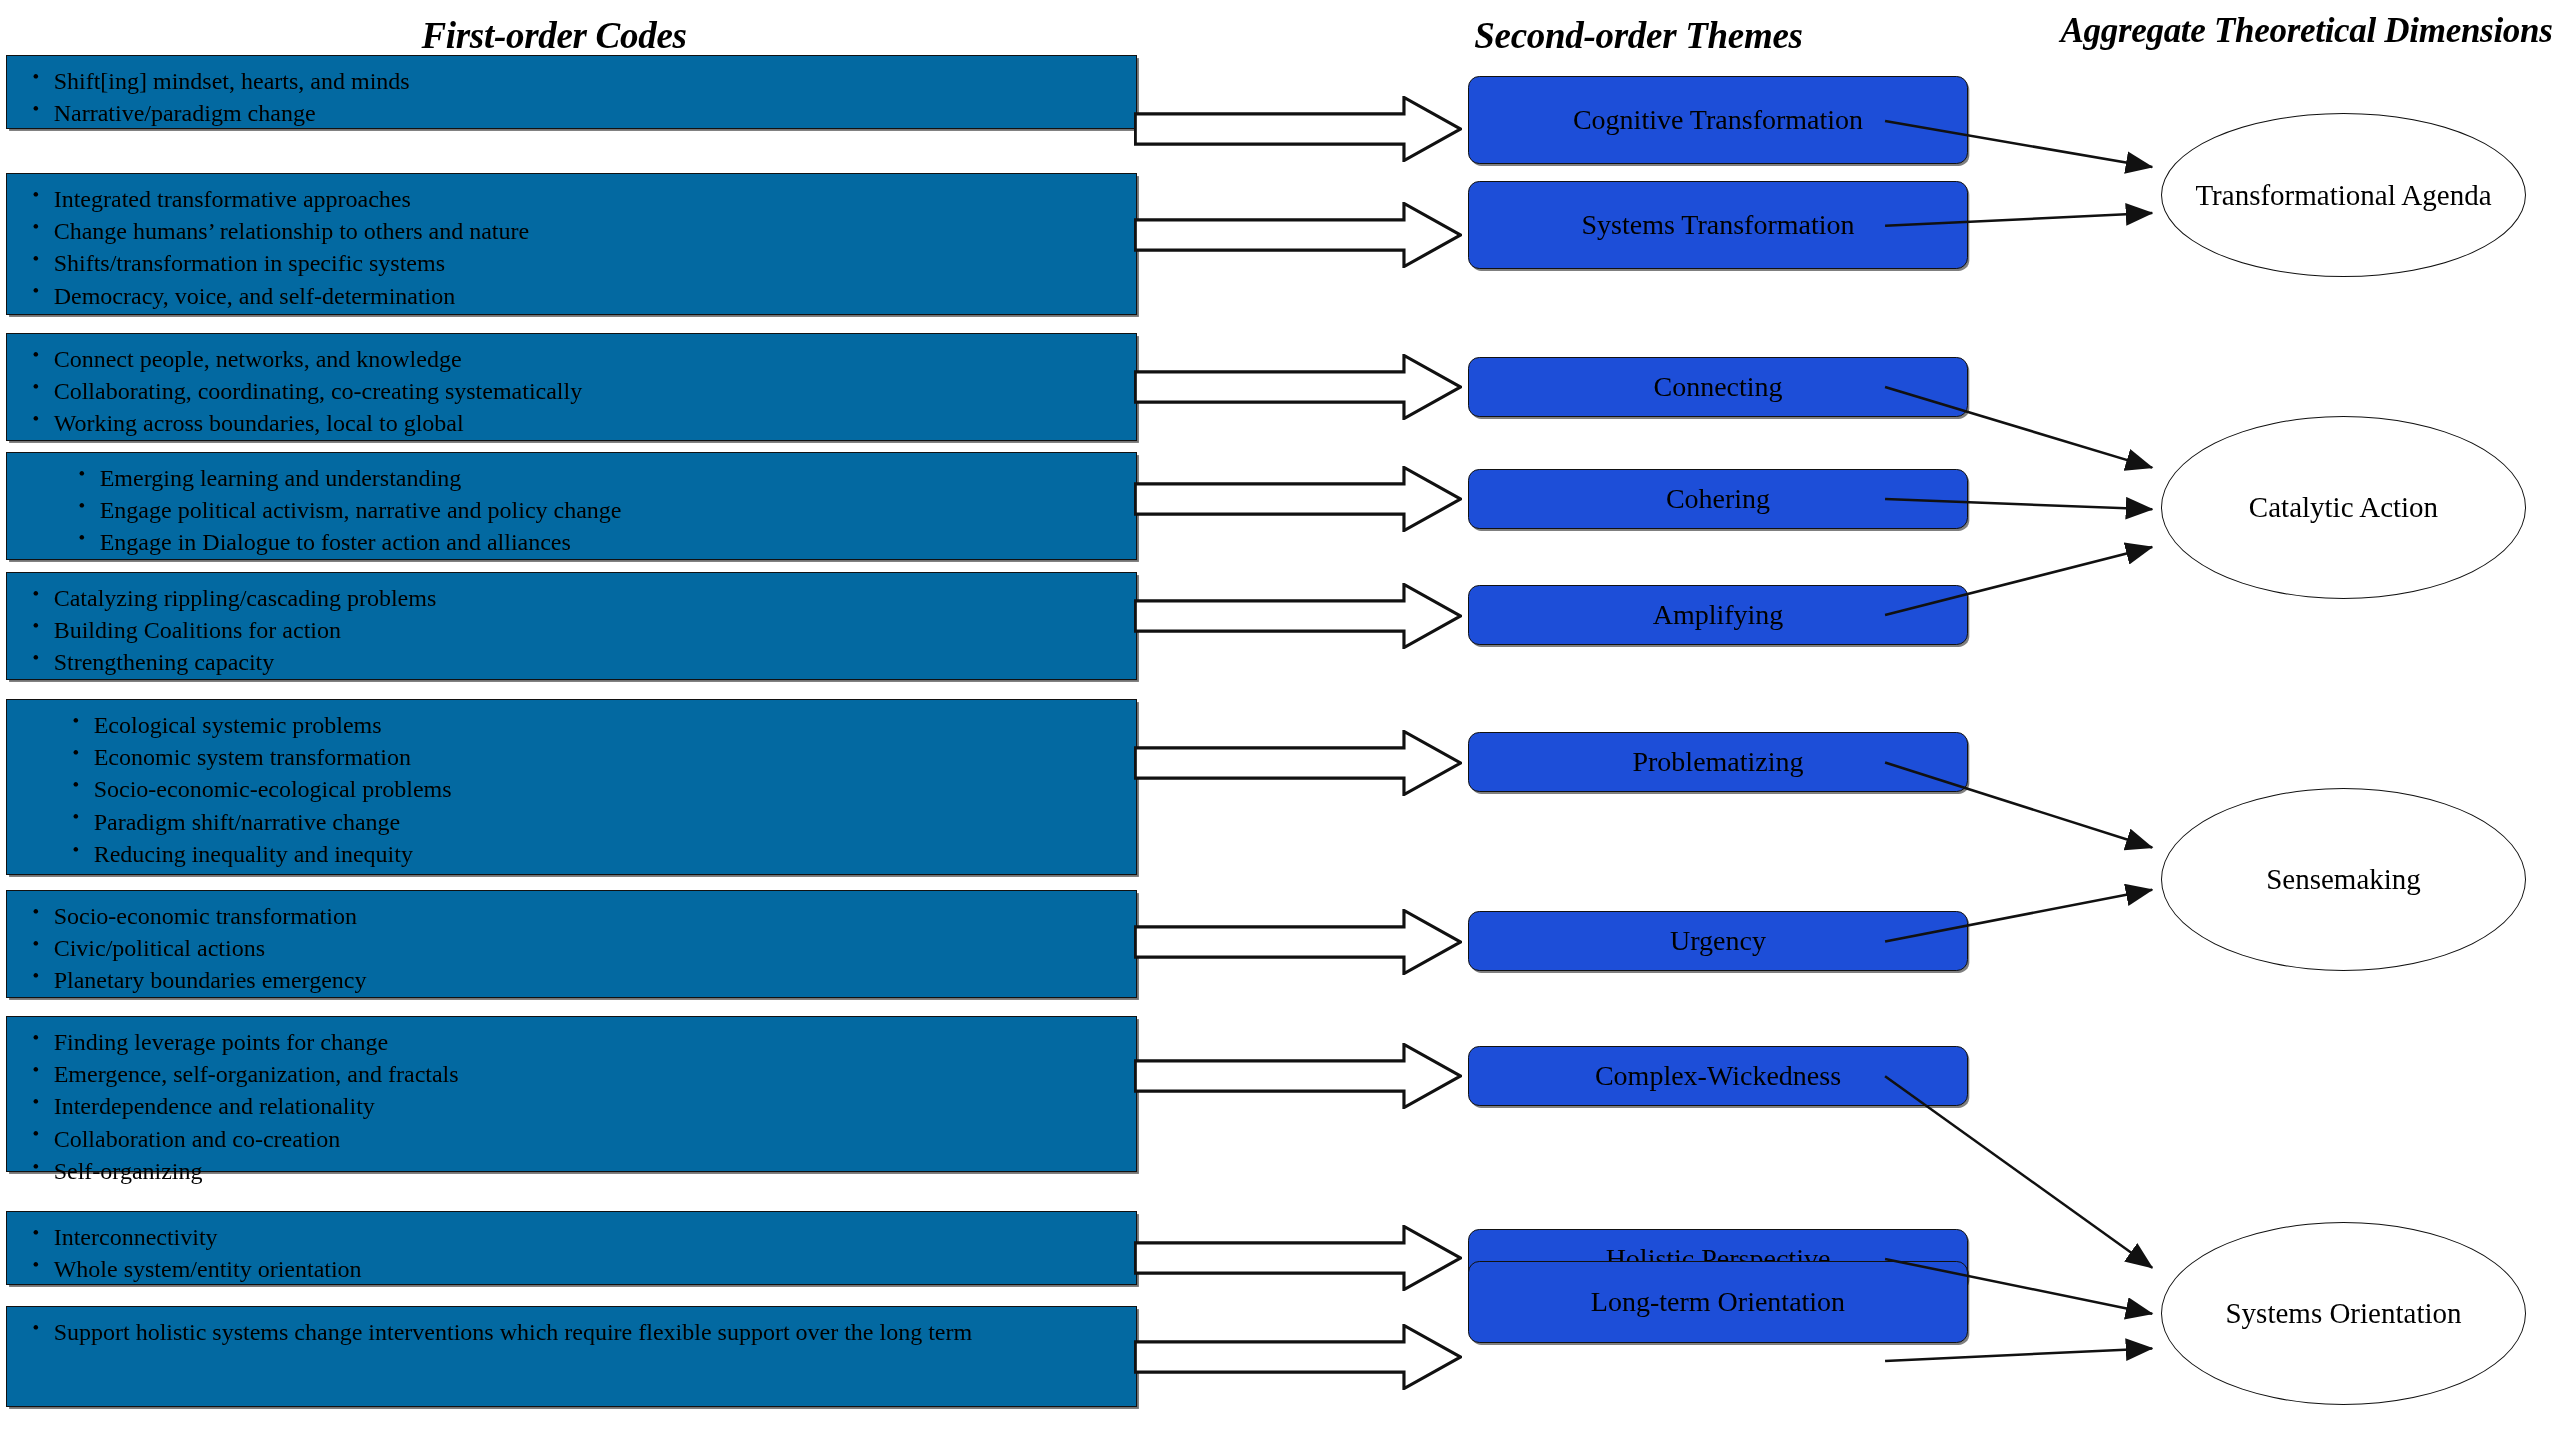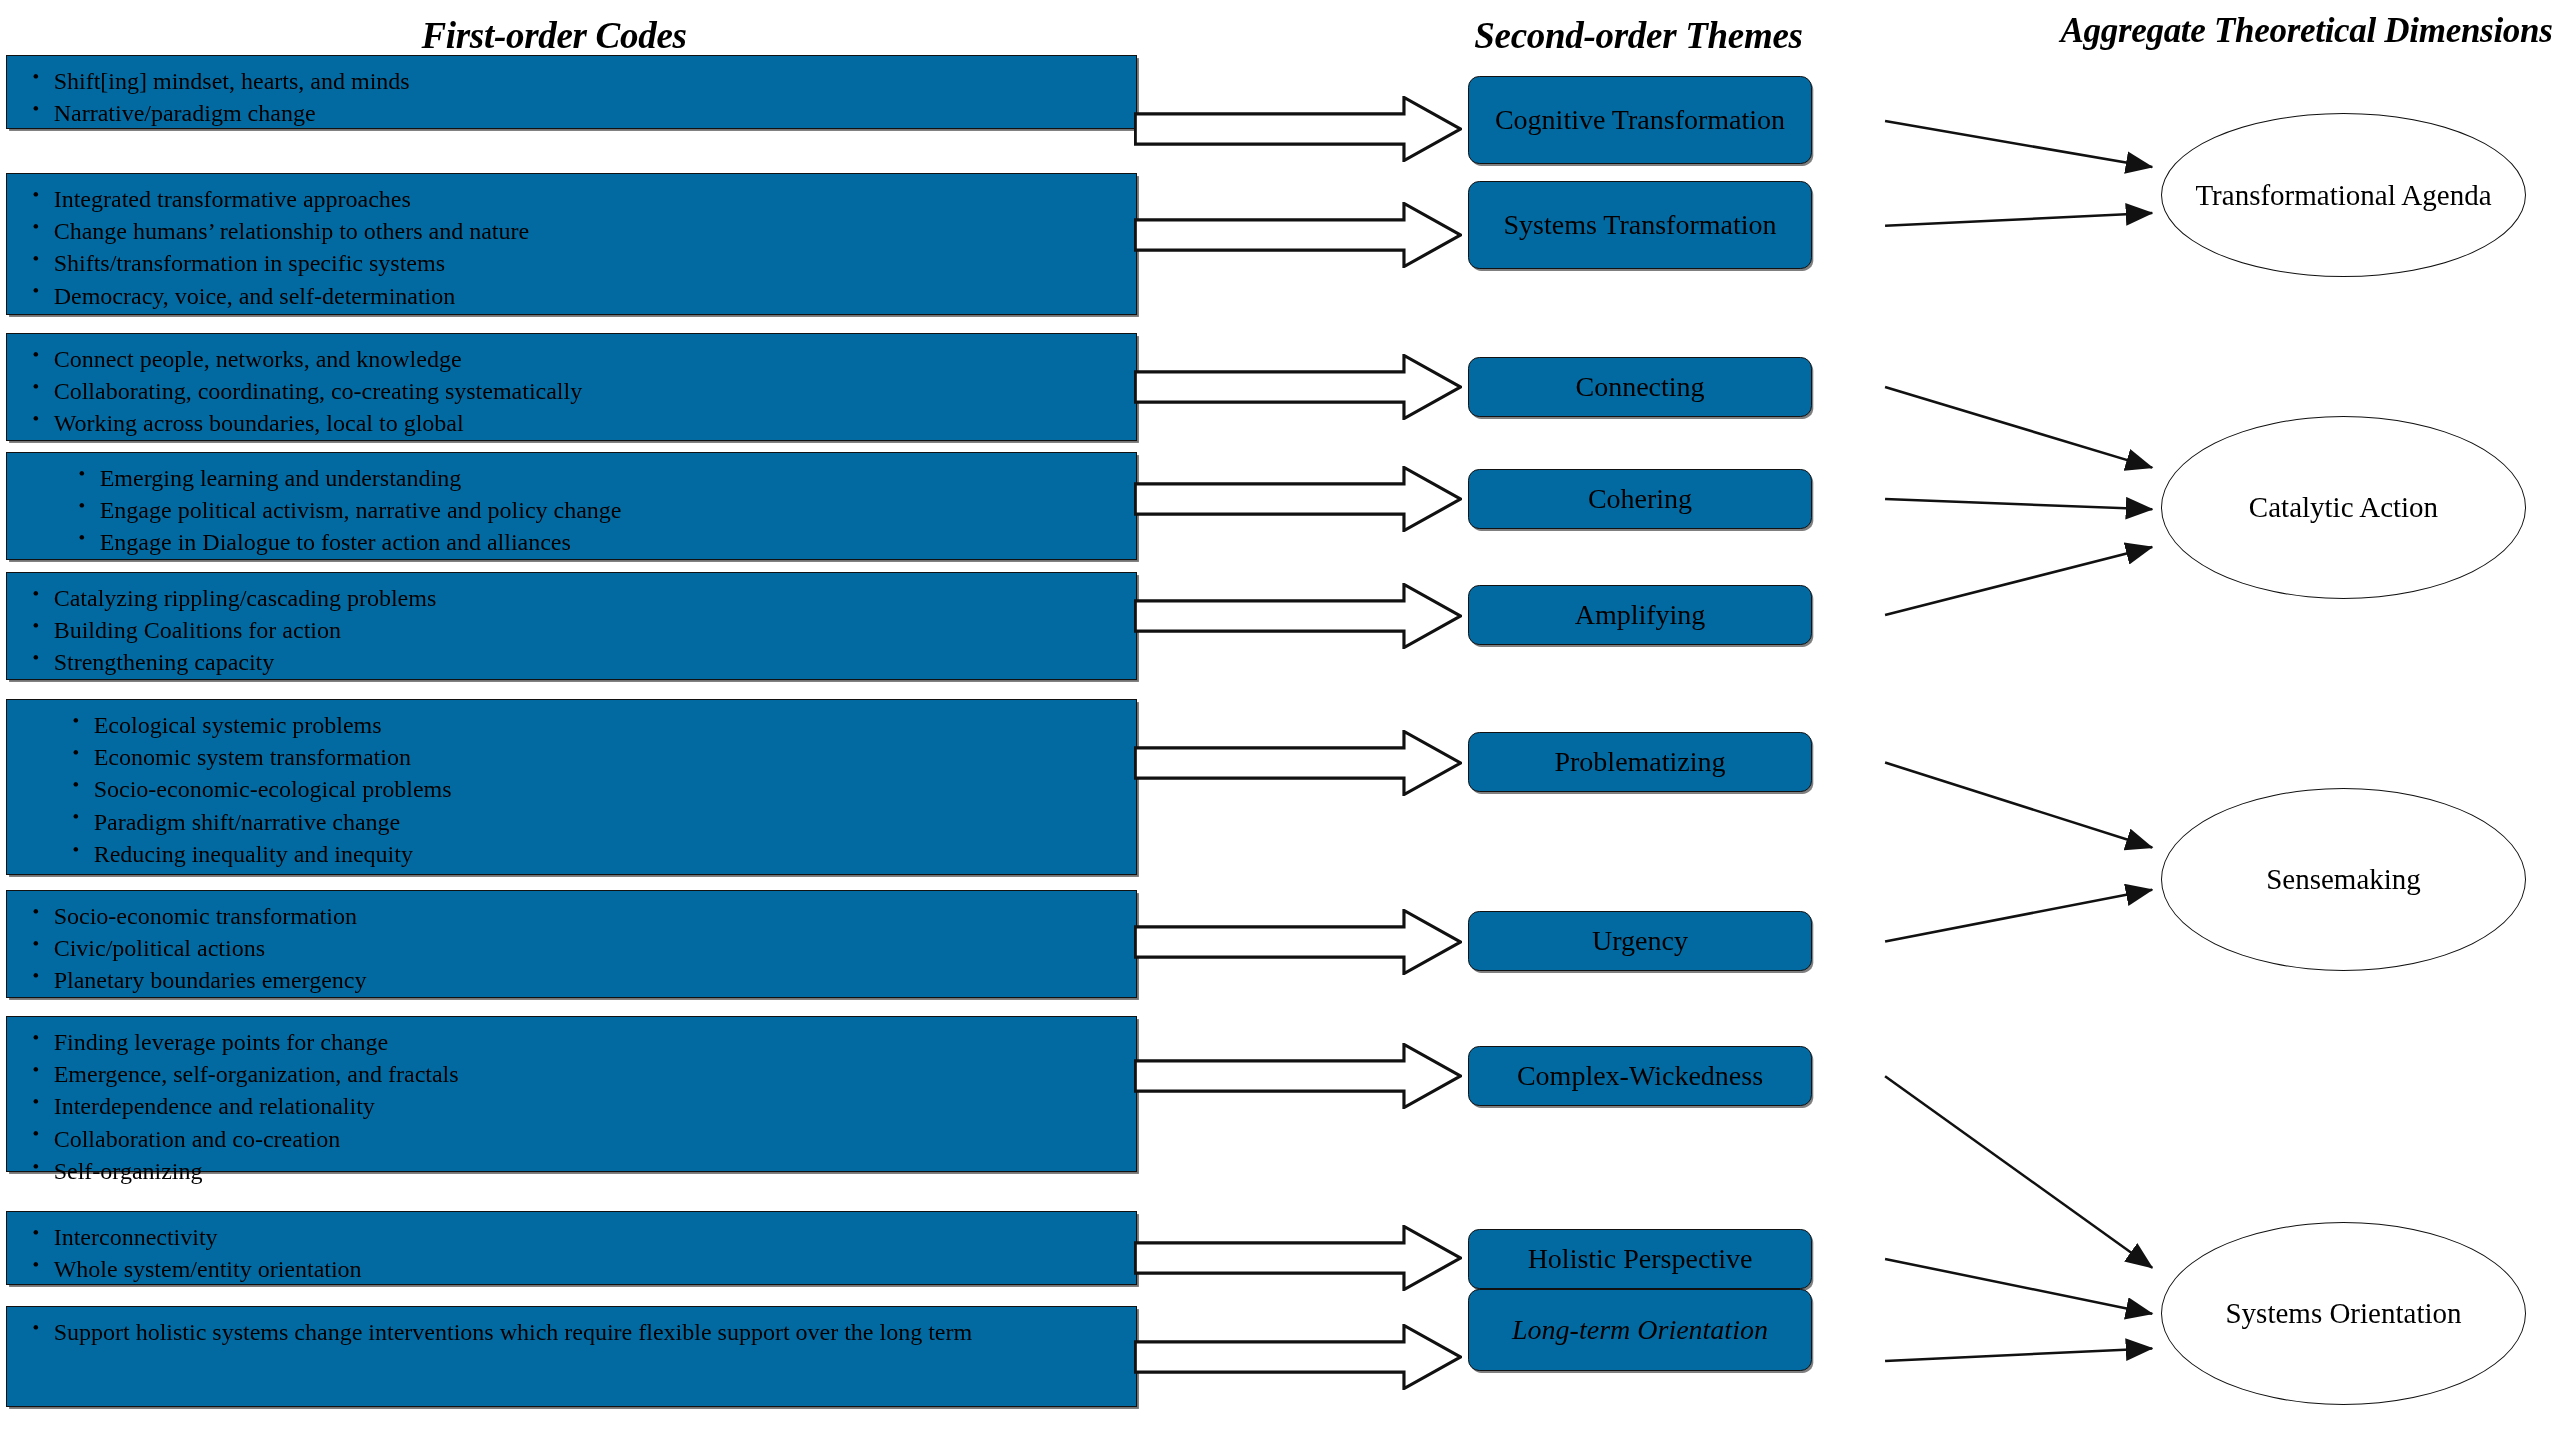--- a/index.html
+++ b/index.html
@@ -63,25 +63,25 @@
   }
 
   
   .block-arrow{ position:absolute; }
   .block-arrow svg{ display:block; }
 
   
   .theme-box{
     position:absolute;
     left:1468px;
-    width:344px;
+    width:500px;
     box-sizing:border-box;
     border:1.9px solid #111;
     border-radius:11.3px;
-    background:#0369a1;
+    background:#1d4ed8;
     display:flex;
     align-items:center;
     justify-content:center;
     text-align:center;
     font-size:28px;
     line-height:1.18;
     box-shadow:1.9px 2.5px 0 -0.6px rgba(0,0,0,0.5);
   }
   .theme-box span{ display:block; padding:0 6.3px; }
 
@@ -280,21 +280,21 @@
   </div>
   <div class="theme-box" style="top:911px;height:60px;">
     <span>Urgency</span>
   </div>
   <div class="theme-box" style="top:1046px;height:60px;">
     <span>Complex-Wickedness</span>
   </div>
   <div class="theme-box" style="top:1229px;height:60px;">
     <span>Holistic Perspective</span>
   </div>
-  <div class="theme-box" style="top:1289px;height:82px;font-style:italic;">
+  <div class="theme-box" style="top:1261px;height:82px;">
     <span>Long-term Orientation</span>
   </div>
 
   <div class="dim-ellipse" style="top:113px;height:164px;">
     <span>Transformational Agenda</span>
   </div>
   <div class="dim-ellipse" style="top:416px;height:183px;">
     <span>Catalytic Action</span>
   </div>
   <div class="dim-ellipse" style="top:788px;height:183px;">

